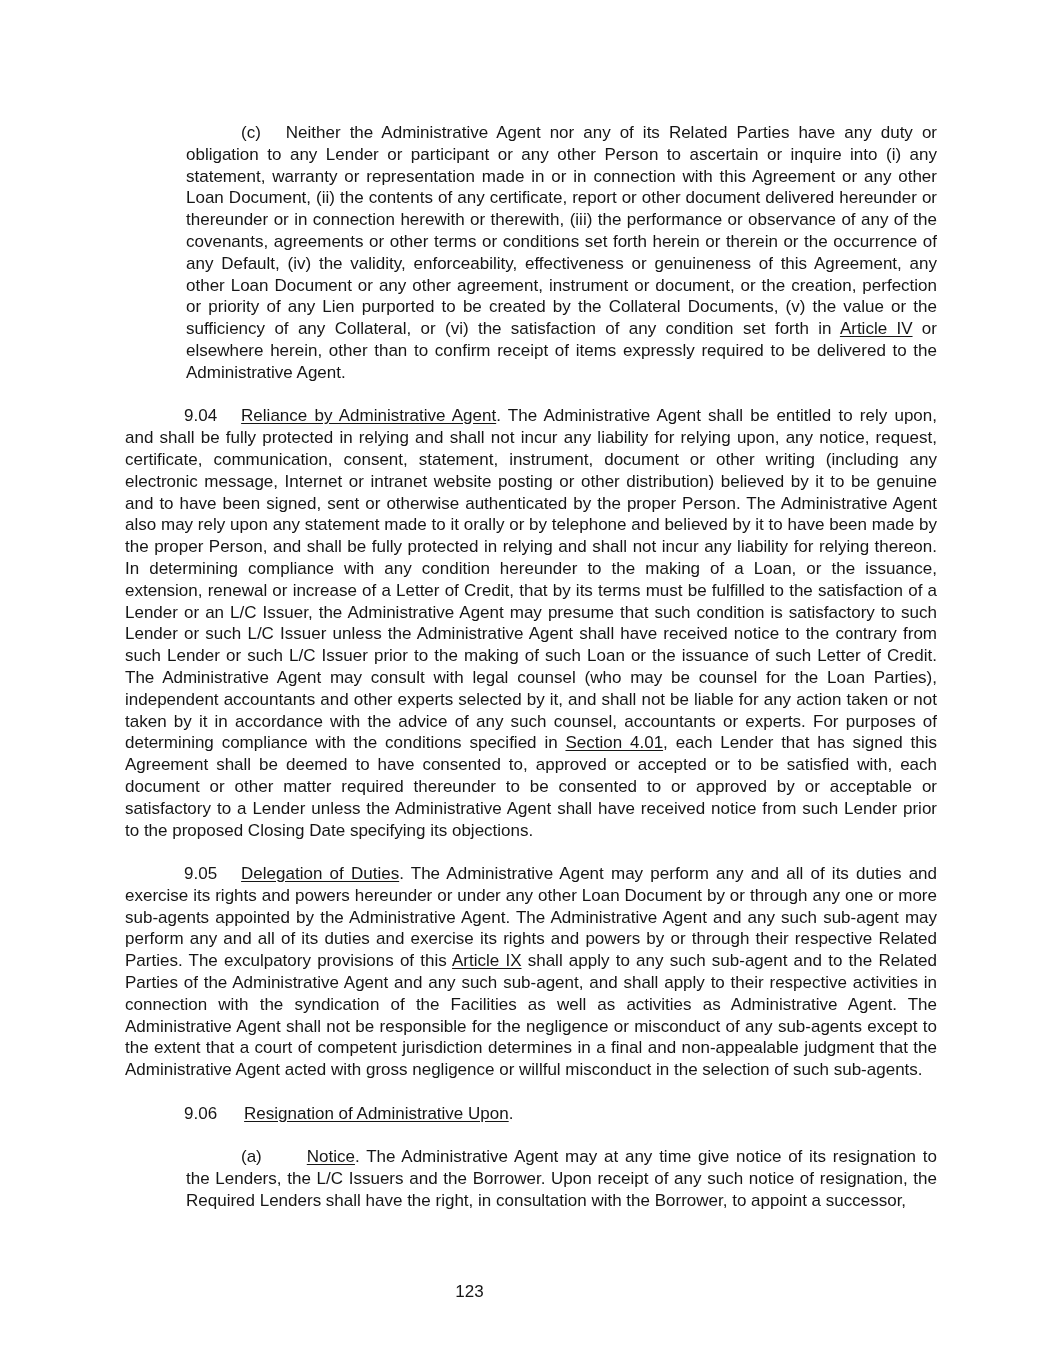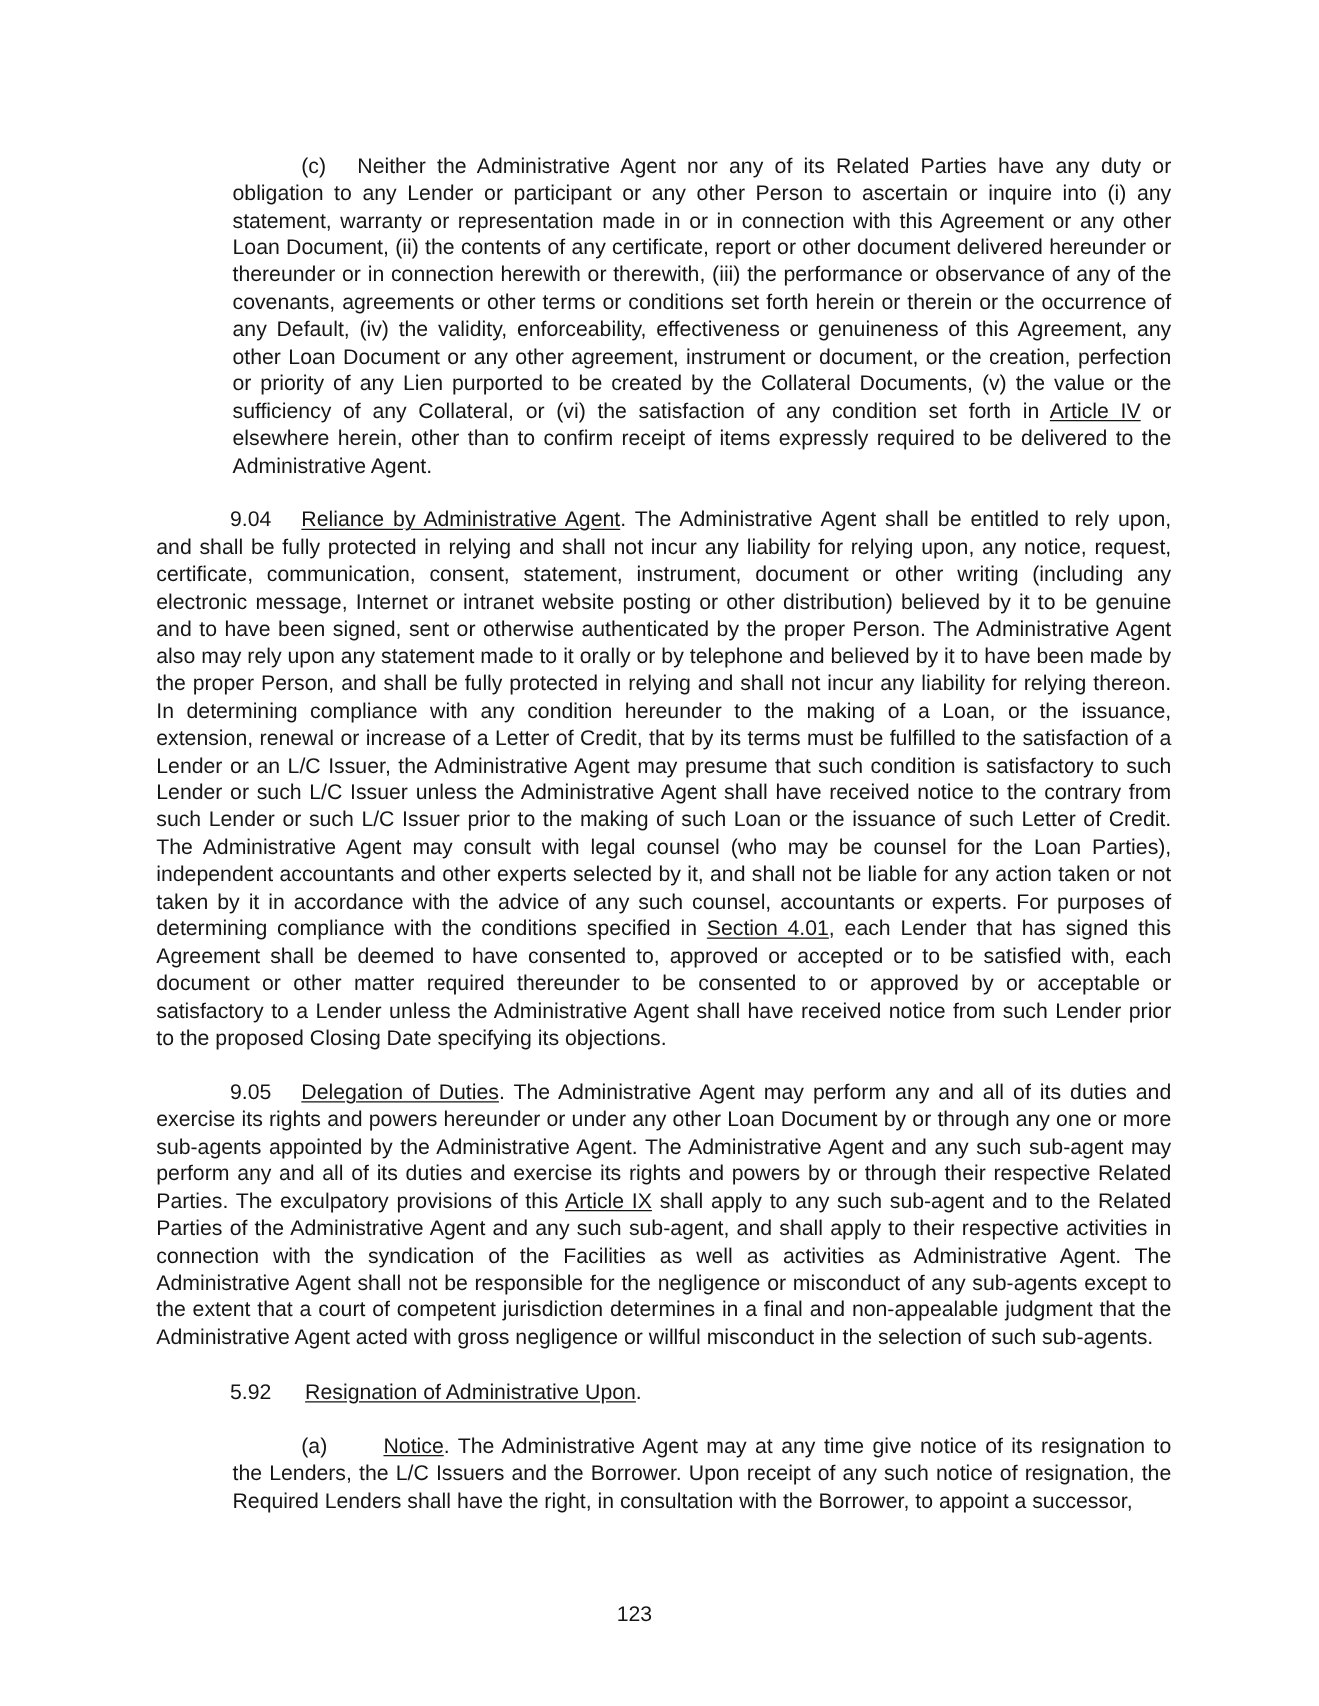--- a/index.html
+++ b/index.html
@@ -49,28 +49,27 @@
     font-weight: normal;
   }
   .page-number {
     position: absolute;
     top: 1282px;
     left: 0;
     width: 100%;
     text-align: center;
     font-size: 17px;
     color: #161616;
-    padding-left: 38px;
   }
 </style>
 </head>
 <body>
 
 <div class="page">
   <div class="content">
       <p class="para sub"><span>(c)</span><span class="tab" style="width: 25px;"></span><span>Neither the Administrative Agent nor any of its Related Parties have any duty or obligation to any Lender or participant or any other Person to ascertain or inquire into (i) any statement, warranty or representation made in or in connection with this Agreement or any other Loan Document, (ii) the contents of any certificate, report or other document delivered hereunder or thereunder or in connection herewith or therewith, (iii) the performance or observance of any of the covenants, agreements or other terms or conditions set forth herein or therein or the occurrence of any Default, (iv) the validity, enforceability, effectiveness or genuineness of this Agreement, any other Loan Document or any other agreement, instrument or document, or the creation, perfection or priority of any Lien purported to be created by the Collateral Documents, (v) the value or the sufficiency of any Collateral, or (vi) the satisfaction of any condition set forth in </span><span class="u">Article IV</span><span> or elsewhere herein, other than to confirm receipt of items expressly required to be delivered to the Administrative Agent.</span></p>
       <p class="para section"><span class="b">9.04</span><span class="tab" style="width: 24px;"></span><span class="u">Reliance by Administrative Agent</span><span>. The Administrative Agent shall be entitled to rely upon, and shall be fully protected in relying and shall not incur any liability for relying upon, any notice, request, certificate, communication, consent, statement, instrument, document or other writing (including any electronic message, Internet or intranet website posting or other distribution) believed by it to be genuine and to have been signed, sent or otherwise authenticated by the proper Person. The Administrative Agent also may rely upon any statement made to it orally or by telephone and believed by it to have been made by the proper Person, and shall be fully protected in relying and shall not incur any liability for relying thereon. In determining compliance with any condition hereunder to the making of a Loan, or the issuance, extension, renewal or increase of a Letter of Credit, that by its terms must be fulfilled to the satisfaction of a Lender or an L/C Issuer, the Administrative Agent may presume that such condition is satisfactory to such Lender or such L/C Issuer unless the Administrative Agent shall have received notice to the contrary from such Lender or such L/C Issuer prior to the making of such Loan or the issuance of such Letter of Credit. The Administrative Agent may consult with legal counsel (who may be counsel for the Loan Parties), independent accountants and other experts selected by it, and shall not be liable for any action taken or not taken by it in accordance with the advice of any such counsel, accountants or experts. For purposes of determining compliance with the conditions specified in </span><span class="u">Section 4.01</span><span>, each Lender that has signed this Agreement shall be deemed to have consented to, approved or accepted or to be satisfied with, each document or other matter required thereunder to be consented to or approved by or acceptable or satisfactory to a Lender unless the Administrative Agent shall have received notice from such Lender prior to the proposed Closing Date specifying its objections.</span></p>
       <p class="para section"><span class="b">9.05</span><span class="tab" style="width: 24px;"></span><span class="u">Delegation of Duties</span><span>. The Administrative Agent may perform any and all of its duties and exercise its rights and powers hereunder or under any other Loan Document by or through any one or more sub-agents appointed by the Administrative Agent. The Administrative Agent and any such sub-agent may perform any and all of its duties and exercise its rights and powers by or through their respective Related Parties. The exculpatory provisions of this </span><span class="u">Article IX</span><span> shall apply to any such sub-agent and to the Related Parties of the Administrative Agent and any such sub-agent, and shall apply to their respective activities in connection with the syndication of the Facilities as well as activities as Administrative Agent. The Administrative Agent shall not be responsible for the negligence or misconduct of any sub-agents except to the extent that a court of competent jurisdiction determines in a final and non-appealable judgment that the Administrative Agent acted with gross negligence or willful misconduct in the selection of such sub-agents.</span></p>
-      <p class="para section"><span class="b">5.92</span><span class="tab" style="width: 27px;"></span><span class="u">Resignation of Administrative Upon</span><span>.</span></p>
+      <p class="para section"><span class="b">9.06</span><span class="tab" style="width: 27px;"></span><span class="u">Resignation of Administrative Upon</span><span>.</span></p>
       <p class="para sub"><span>(a)</span><span class="tab" style="width: 45px;"></span><span class="u">Notice</span><span>. The Administrative Agent may at any time give notice of its resignation to the Lenders, the L/C Issuers and the Borrower. Upon receipt of any such notice of resignation, the Required Lenders shall have the right, in consultation with the Borrower, to appoint a successor,</span></p>
     </div>
   <div class="page-number">123</div>
 </div>
 
 </body></html>

